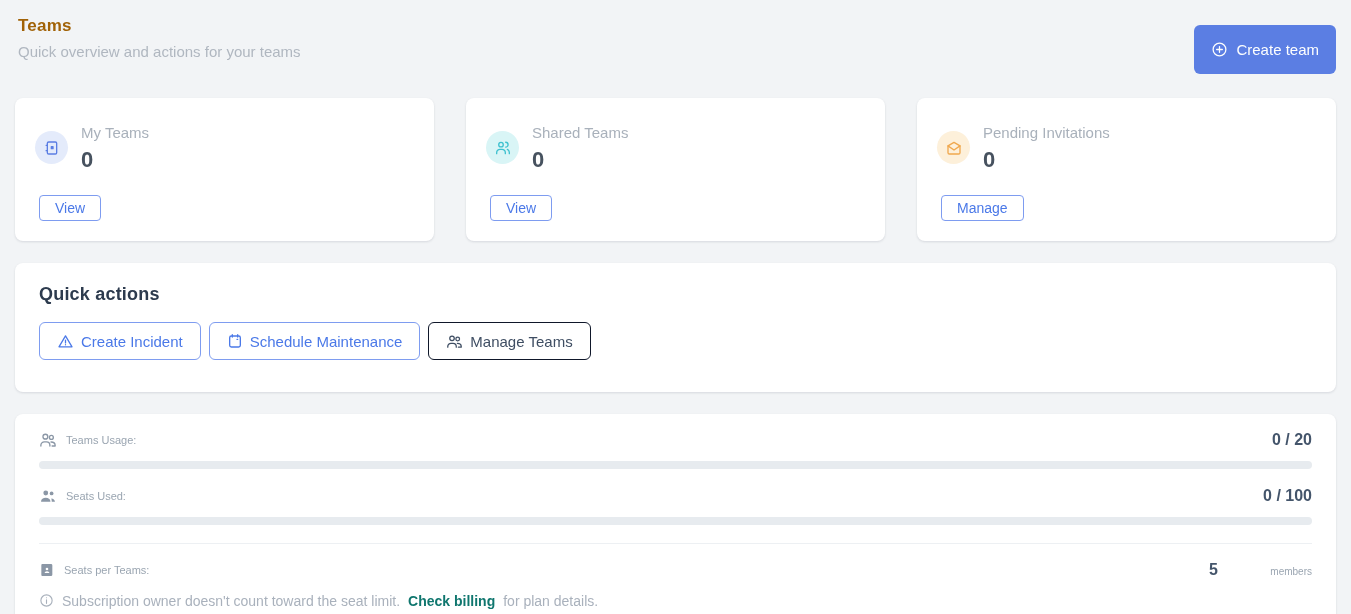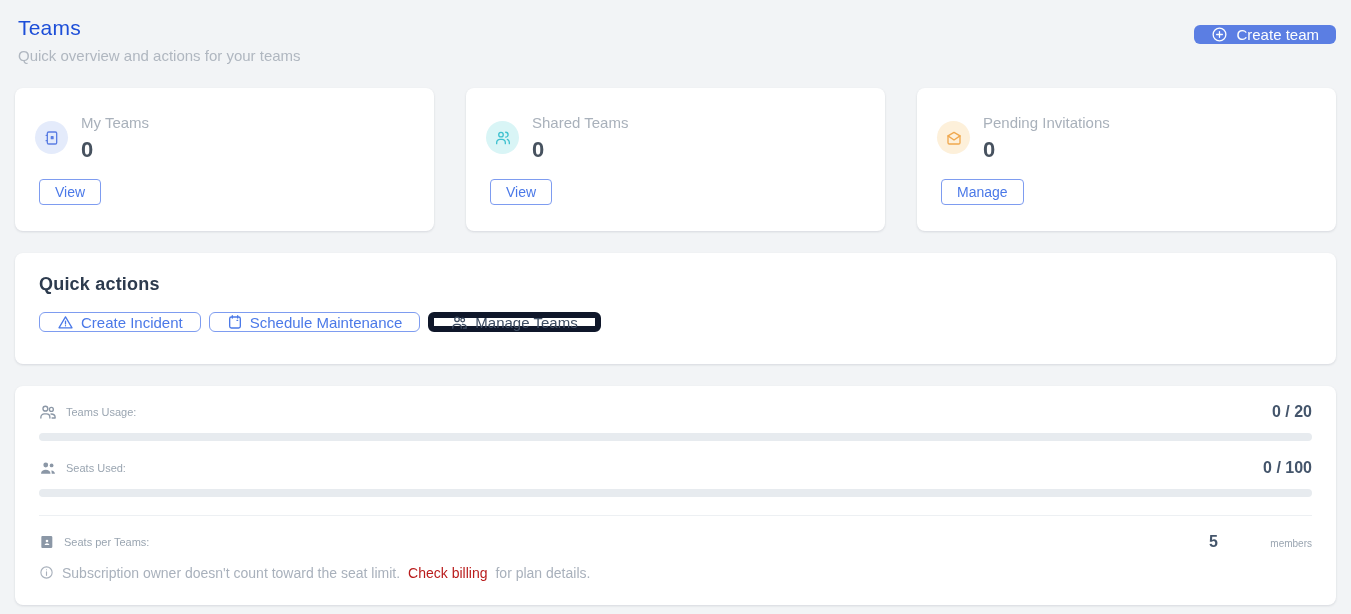--- a/index.html
+++ b/index.html
@@ -7,26 +7,26 @@
   body {
     background: #f2f4f6;
     font-family: "Liberation Sans", sans-serif;
     color: #3c4d63;
     overflow: hidden;
   }
   .page { padding: 14px 15px 0 15px; }
 
   
   .header { display: flex; justify-content: space-between; align-items: flex-start; padding: 2px 0 24px 3px; }
-  .page-title { font-size: 21px; font-weight: 400; color: #1d4ed8; letter-spacing: .2px; }
+  .page-title { font-size: 17px; font-weight: 700; color: #a16207; letter-spacing: .2px; }
   .page-subtitle { font-size: 15px; color: #b0b7c0; margin-top: 7px; }
   .btn-primary {
     display: inline-flex; align-items: center; gap: 8px;
     background: #5b7ee3; color: #fdfefe; border: none; border-radius: 6px;
-    height: 19px; padding: 0 17px; font-size: 15px; cursor: pointer;
+    height: 49px; padding: 0 17px; font-size: 15px; cursor: pointer;
     font-family: inherit; margin-top: 9px;
   }
   .btn-primary svg { display: block; }
 
   
   .cards { display: grid; grid-template-columns: repeat(3, 1fr); gap: 32px; }
   .card {
     background: #ffffff; border-radius: 8px; height: 143px; padding: 26px 24px 20px 20px;
     box-shadow: 0 1px 2px rgba(30,41,59,.05), 0 1px 3px rgba(30,41,59,.08);
   }
@@ -35,54 +35,54 @@
     width: 33px; height: 33px; border-radius: 50%;
     display: flex; align-items: center; justify-content: center; flex: 0 0 auto;
     margin-top: 7px;
   }
   .card-label { font-size: 15px; color: #a9b1bb; }
   .card-value { font-size: 22px; font-weight: 700; color: #47525f; margin-top: 6px; }
   .btn-outline-blue {
     display: inline-flex; align-items: center; justify-content: center;
     background: #ffffff; border: 1px solid #7e9cf0; color: #4b79e8;
     border-radius: 4px; font-size: 14px; padding: 4px 15px; cursor: pointer;
-    font-family: inherit; margin: 16px 0 0 4px;
+    font-family: inherit; margin: 22px 0 0 4px;
   }
 
   
   .panel {
     background: #ffffff; border-radius: 8px; margin-top: 22px;
     box-shadow: 0 1px 2px rgba(30,41,59,.05), 0 1px 3px rgba(30,41,59,.08);
   }
   .qa-panel { padding: 21px 24px 32px 24px; }
   .qa-heading { font-size: 18px; font-weight: 600; color: #2d3b4e; letter-spacing: .2px; }
   .qa-buttons { display: flex; gap: 8px; margin-top: 17px; }
   .qa-btn {
     display: inline-flex; align-items: center; gap: 7px;
-    background: #ffffff; border-radius: 6px; height: 20px; padding: 0 17px;
+    background: #ffffff; border-radius: 6px; height: 38px; padding: 0 17px;
     font-size: 15px; cursor: pointer; font-family: inherit;
   }
   .qa-btn.blue { border: 1px solid #7e9cf0; color: #4b79e8; }
-  .qa-btn.slate { border: 6px solid #0f172a; color: #3f4e63; }
+  .qa-btn.slate { border: 1px solid #0f172a; color: #3f4e63; }
   .qa-btn svg { display: block; }
 
   
   .usage-panel { padding: 17px 24px 24px 24px; }
   .usage-row { display: flex; justify-content: space-between; align-items: center; }
   .usage-label { display: inline-flex; align-items: center; gap: 9px; font-size: 11px; color: #9aa5b1; }
   .usage-label svg { display: block; color: #8b97a6; }
   .usage-value { font-size: 16px; font-weight: 700; color: #44556b; }
   .usage-value .suffix { font-weight: 400; color: #9aa5b1; font-size: 10px; margin-left: 48px; }
   .progress-track { height: 8px; border-radius: 4px; background: #e7ebef; margin: 12px 0 18px 0; overflow: hidden; }
   .progress-fill { height: 100%; background: #5b7ee3; border-radius: 4px; width: 0%; }
   .usage-divider { border: none; border-top: 1px solid #edf0f3; margin: 2px 0 0 0; }
   .spt-row { margin-top: 17px; }
   .note-row { display: flex; gap: 8px; margin-top: 14px; font-size: 14px; color: #a9b1bc; }
   .note-row svg { display: block; color: #a9b1bc; flex: 0 0 auto; }
-  .note-link { color: #b91c1c; text-decoration: none; cursor: pointer; }
+  .note-link { color: #0f766e; text-decoration: none; cursor: pointer; font-weight: bold; }
 </style>
 </head>
 <body>
 
 <div class="page">
 
   <div class="header">
     <div>
       <div class="page-title">Teams</div>
       <div class="page-subtitle">Quick overview and actions for your teams</div>

